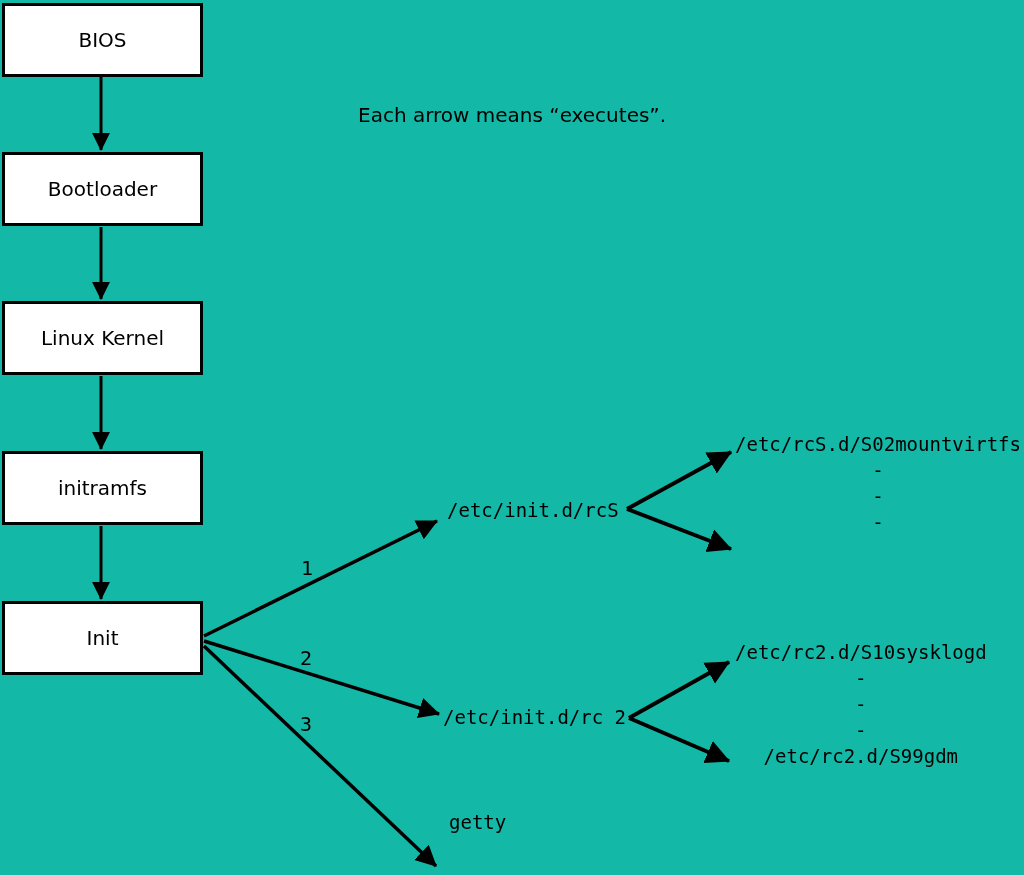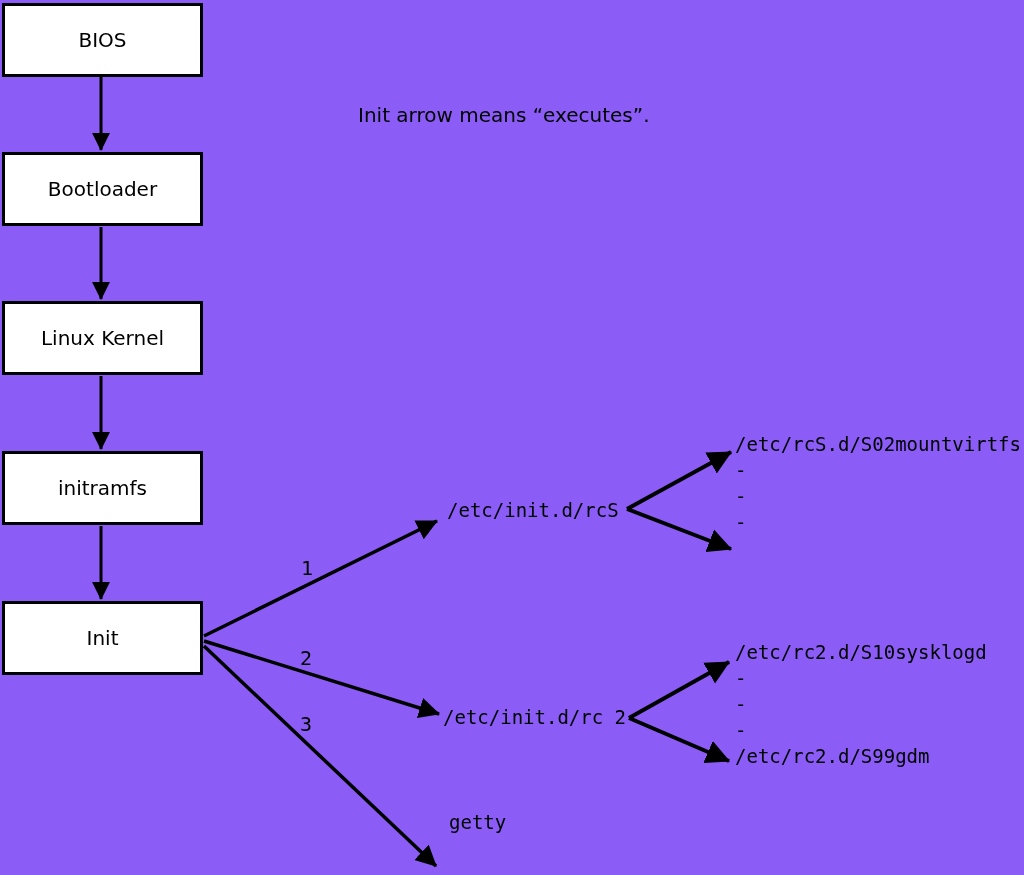--- a/index.html
+++ b/index.html
@@ -4,21 +4,21 @@
 <style>
   html, body {
     margin: 0;
     padding: 0;
     background: #ffffff;
   }
   .canvas {
     position: relative;
     width: 1024px;
     height: 875px;
-    background: #8b5cf6;
+    background: #14b8a6;
     overflow: hidden;
     font-family: "DejaVu Sans", sans-serif;
     color: #000000;
   }
   .edges {
     position: absolute;
     left: 0;
     top: 0;
     width: 1024px;
     height: 875px;
@@ -49,20 +49,21 @@
     position: absolute;
     left: 358px;
     top: 115px;
     transform: translateY(-50%);
     font-size: 20px;
     white-space: nowrap;
   }
   .mono {
     font-family: "DejaVu Sans Mono", monospace;
     white-space: nowrap;
+    text-align: center;
   }
   .target-label {
     position: absolute;
     transform: translateY(-50%);
     font-size: 19px;
     line-height: 1;
   }
   .branch-number {
     position: absolute;
     transform: translate(-50%, -50%);
@@ -116,21 +117,21 @@
   <div class="node-box" style="top:451px">
     <span>initramfs</span>
   </div>
   <div class="node-box" style="top:301px">
     <span>Linux Kernel</span>
   </div>
   <div class="node-box" style="top:601px">
     <span>Init</span>
   </div>
 
-  <div class="annotation">Init arrow means “executes”.</div>
+  <div class="annotation">Each arrow means “executes”.</div>
 
   <div class="branch-number mono" style="left:307px; top:568px">1</div>
   <div class="branch-number mono" style="left:306px; top:658px">2</div>
   <div class="branch-number mono" style="left:306px; top:724px">3</div>
 
   <div class="target-label mono" style="left:447px; top:510px">/etc/init.d/rcS</div>
   <div class="target-label mono" style="left:443px; top:717px">/etc/init.d/rc 2</div>
   <div class="target-label mono" style="left:449px; top:822px">getty</div>
 
   <div class="script-group mono" style="top:431px">

